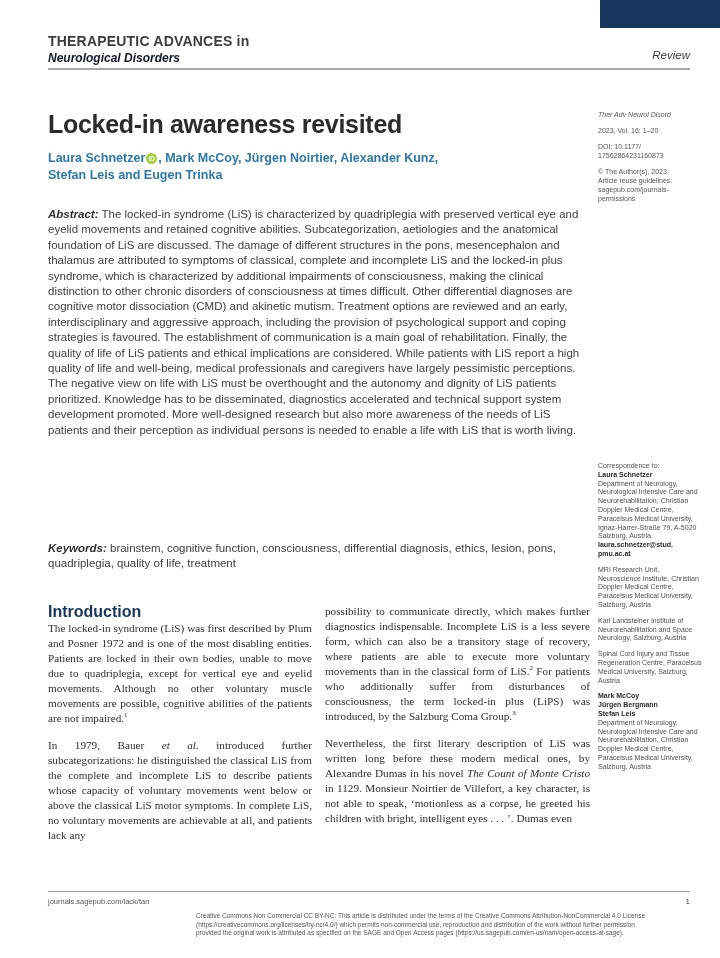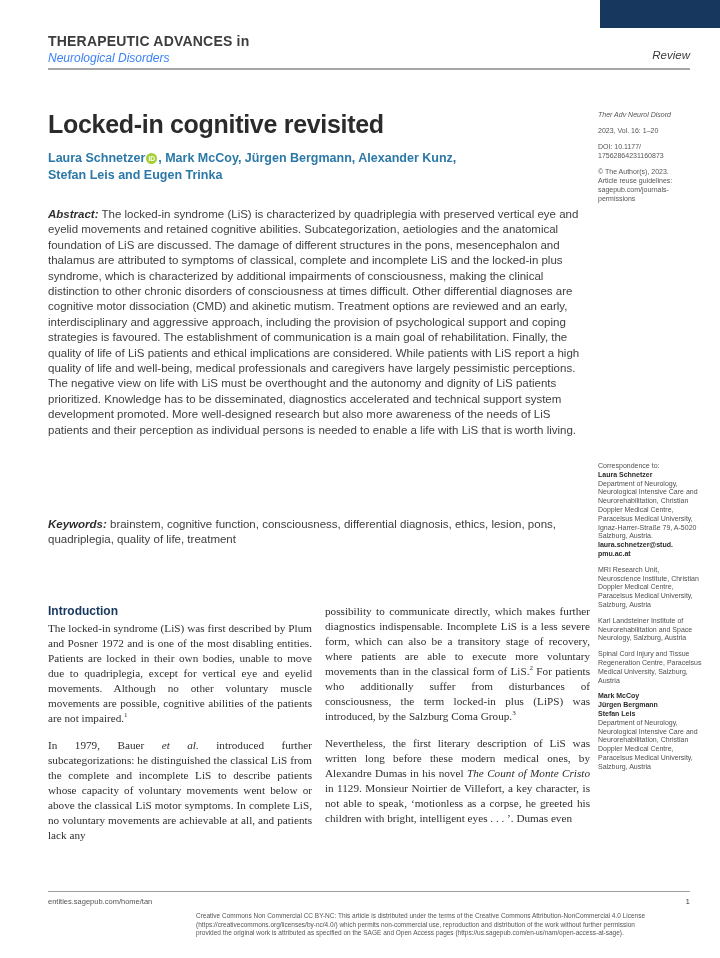--- a/index.html
+++ b/index.html
@@ -8,21 +8,21 @@
          font-family: "Liberation Sans", sans-serif; }
   .page { position: absolute; inset: 0; background: #fff; }
 
   
   .brandbox { position: absolute; left: 600px; top: 0; width: 120px; height: 28px;
               background: #17375e; }
 
   
   .jheader { position: absolute; left: 48px; top: 33px; width: 642px; }
   .jline1 { font-size: 14px; font-weight: bold; color: #3d3d3d; letter-spacing: .2px; }
-  .jline2 { font-size: 12px; font-weight: normal; font-style: italic; color: #3b82f6; margin-top: 2px; }
+  .jline2 { font-size: 12px; font-weight: bold; font-style: italic; color: #0f172a; margin-top: 2px; }
   .review { position: absolute; right: 0; top: 16px; font-size: 11.5px; font-style: italic; color: #3a3a3a; }
   .hrule { position: absolute; left: 48px; top: 68px; width: 642px; height: 2px; background: #a6a6a6; }
 
   
   .title { position: absolute; left: 48px; top: 110px; font-size: 25px; font-weight: bold;
            color: #2b2b2b; letter-spacing: -0.3px; }
   .authors { position: absolute; left: 48px; top: 150px; width: 540px;
              font-size: 12.5px; font-weight: bold; color: #2b78a9; line-height: 17px; }
   .orcid { display: inline-block; width: 11px; height: 11px; border-radius: 50%;
            background: #a6ce39; color: #fff; font-size: 6.5px; font-weight: bold;
@@ -31,32 +31,32 @@
   
   .meta { position: absolute; left: 598px; top: 110px; width: 102px;
           font-size: 7px; line-height: 9px; color: #555; }
   .meta .blk { margin-bottom: 7px; }
   .meta .it { font-style: italic; }
 
   
   .abstract { position: absolute; left: 48px; top: 207px; width: 541px;
               font-size: 11.5px; line-height: 15.4px; color: #404040; }
   .lbl { font-weight: bold; font-style: italic; color: #2f2f2f; }
-  .keywords { position: absolute; left: 48px; top: 517px; width: 541px;
+  .keywords { position: absolute; left: 48px; top: 541px; width: 541px;
               font-size: 11.5px; line-height: 15.4px; color: #404040; }
   .received { position: absolute; left: 48px; top: 559px; width: 541px;
               font-size: 7.5px; color: #666; }
 
   
   .col { position: absolute; top: 604px; width: 264px;
          font-family: "Liberation Serif", serif; font-size: 11.2px; line-height: 15px;
          color: #2e2e2e; text-align: justify; }
   .col-left { left: 48px; }
   .col-right { left: 325px; width: 265px; }
-  .sect-head { font-family: "Liberation Sans", sans-serif; font-size: 12px;
+  .sect-head { font-family: "Liberation Sans", sans-serif; font-size: 16px;
                font-weight: bold; color: #17375e; text-align: left; margin-bottom: 2px; }
   .col p + p { margin-top: 12px; }
   .col sup { font-size: 7px; line-height: 0; }
   .col i { font-style: italic; }
 
   
   .corr { position: absolute; left: 598px; top: 462px; width: 104px;
           font-size: 7px; line-height: 8.8px; color: #4f4f4f; }
   .corr .b { font-weight: bold; color: #2b2b2b; }
   .corr .gap { height: 7px; }
@@ -77,24 +77,24 @@
 
   <div class="brandbox"></div>
 
   <div class="jheader">
     <div class="jline1">THERAPEUTIC ADVANCES in</div>
     <div class="jline2">Neurological Disorders</div>
     <div class="review">Review</div>
   </div>
   <div class="hrule"></div>
 
-  <h1 class="title">Locked-in cognitive revisited</h1>
+  <h1 class="title">Locked-in awareness revisited</h1>
 
   <div class="authors">
-    <span>Laura Schnetzer</span><span class="orcid">iD</span><span>, Mark McCoy, Jürgen Bergmann, Alexander Kunz,</span><br>
+    <span>Laura Schnetzer</span><span class="orcid">iD</span><span>, Mark McCoy, Jürgen Noirtier, Alexander Kunz,</span><br>
     <span>Stefan Leis and Eugen Trinka</span>
   </div>
 
   <div class="meta">
     <div class="blk it">Ther Adv Neurol Disord</div>
     <div class="blk">2023, Vol. 16: 1–20</div>
     <div class="blk">
       <span>DOI: 10.1177/</span><br>
       <span>17562864231160873</span>
     </div>
@@ -143,21 +143,21 @@
     <div class="gap"></div>
     <div>Spinal Cord Injury and Tissue Regeneration Centre, Paracelsus Medical University, Salzburg, Austria</div>
     <div class="gap"></div>
     <div class="b">Mark McCoy</div>
     <div class="b">Jürgen Bergmann</div>
     <div class="b">Stefan Leis</div>
     <div>Department of Neurology, Neurological Intensive Care and Neurorehabilitation, Christian Doppler Medical Centre, Paracelsus Medical University, Salzburg, Austria</div>
   </div>
 
   <div class="frule"></div>
-  <div class="furl">entities.sagepub.com/home/tan</div>
+  <div class="furl">journals.sagepub.com/lack/tan</div>
   <div class="fpage">1</div>
 
 
   <div class="cctext">
     <span>Creative Commons Non Commercial CC BY-NC: This article is distributed under the terms of the Creative Commons Attribution-NonCommercial 4.0 License</span><br>
     <span>(https://creativecommons.org/licenses/by-nc/4.0/) which permits non-commercial use, reproduction and distribution of the work without further permission</span><br>
     <span>provided the original work is attributed as specified on the SAGE and Open Access pages (https://us.sagepub.com/en-us/nam/open-access-at-sage).</span>
   </div>
 
 </div>

